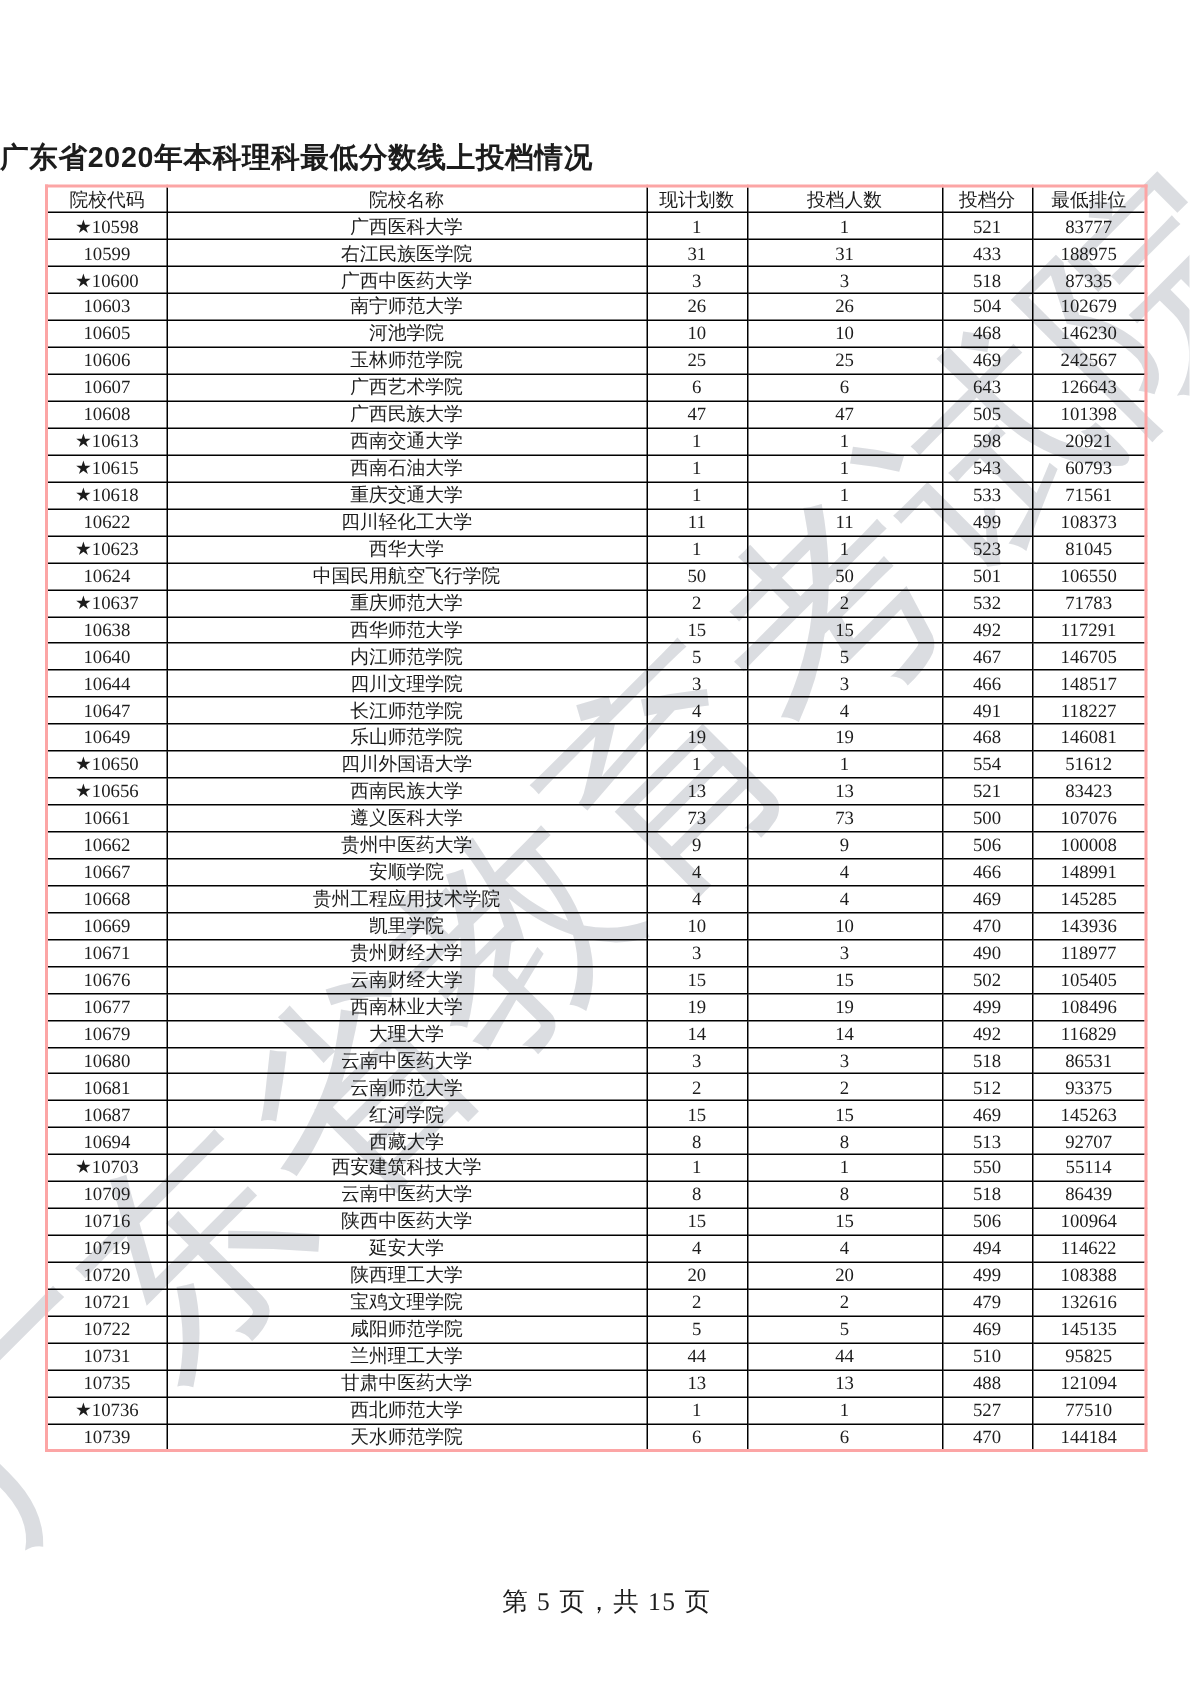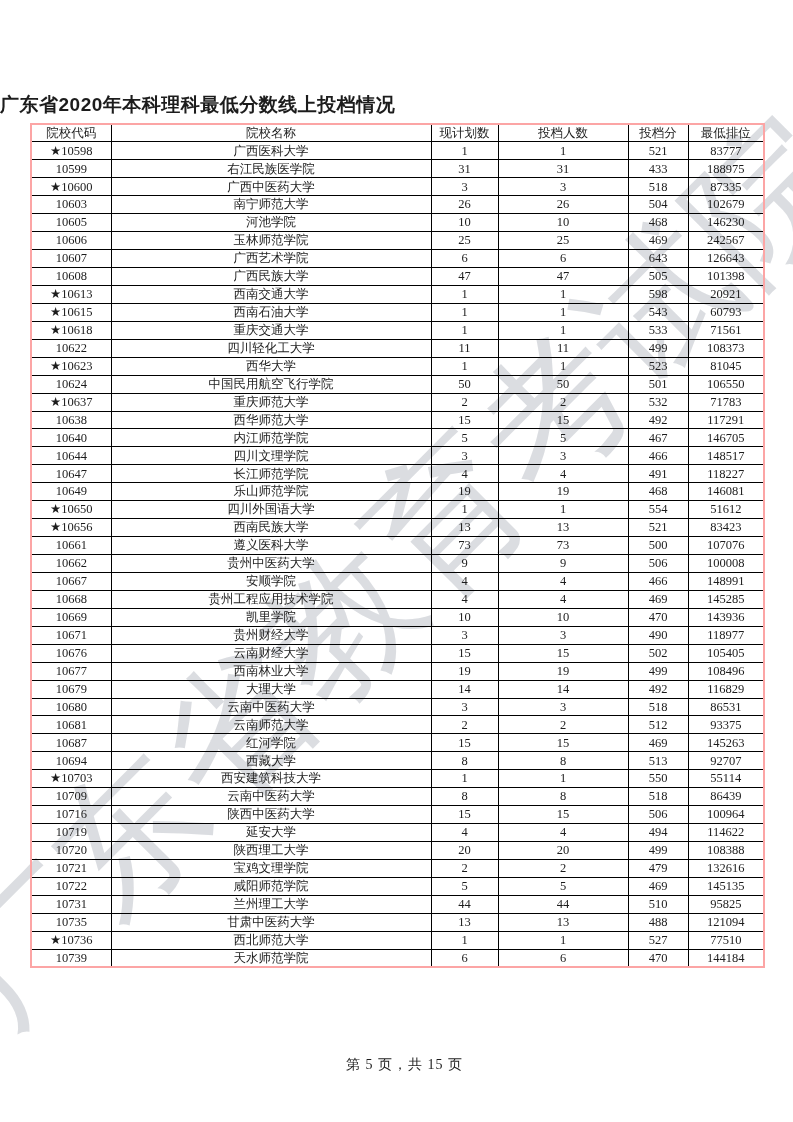--- a/index.html
+++ b/index.html
@@ -74,21 +74,21 @@
   col.c-plan  { width: 67px; }
   col.c-filed { width: 130px; }
   col.c-score { width: 60px; }
   col.c-rank  { width: 76px; }
   .footer {
     position: absolute;
     top: 1056px;
     left: 0;
     width: 100%;
     text-align: center;
-    font-size: 14px;
+    font-size: 17px;
     letter-spacing: 1px;
     z-index: 2;
     padding-left: 16px;
   }
 </style>
 </head>
 <body>
 
 <div class="page">
 

